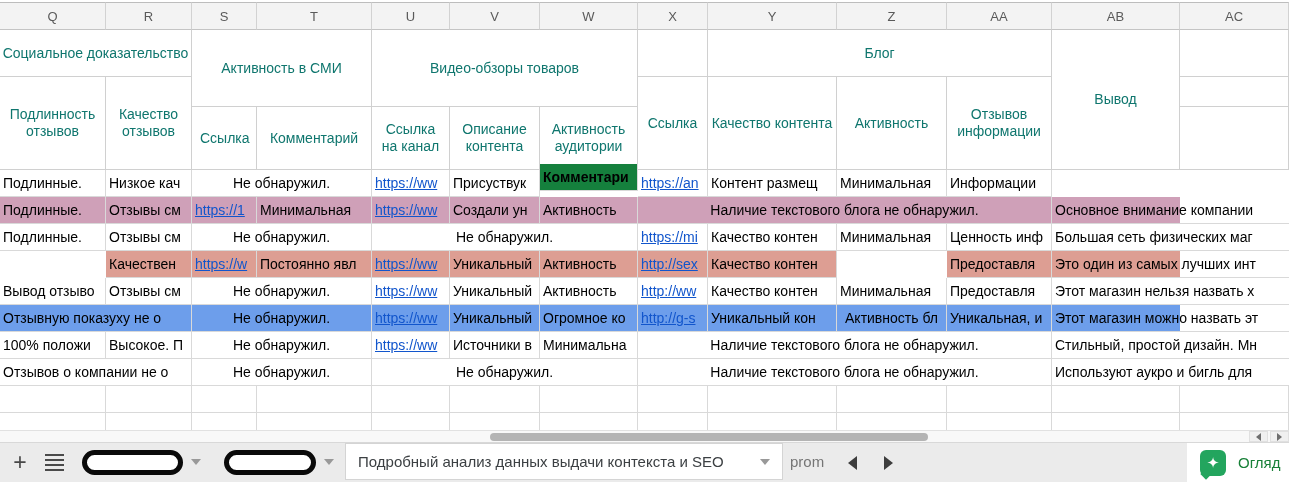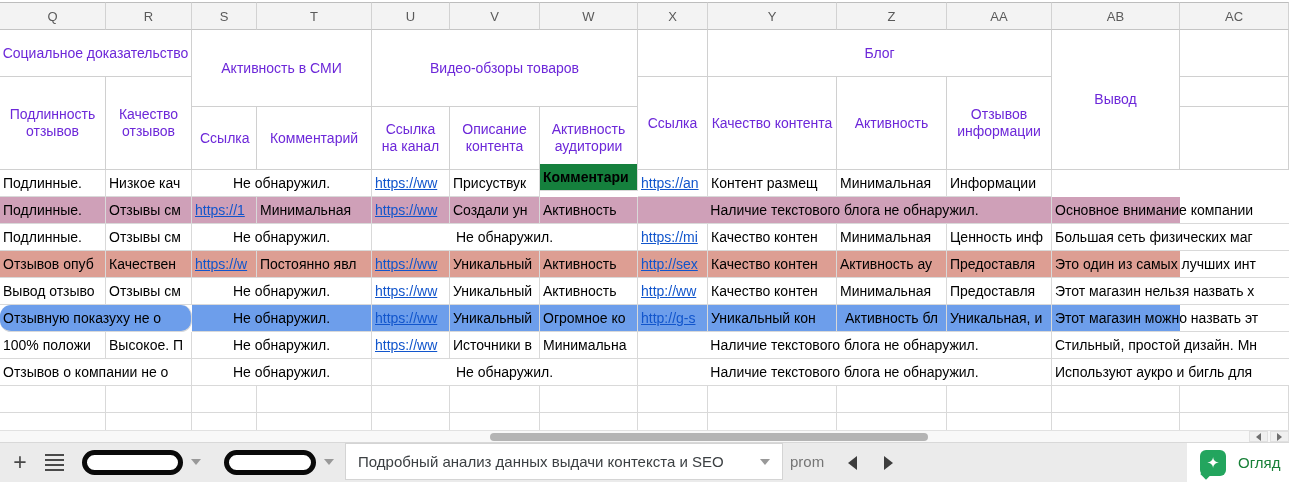--- a/index.html
+++ b/index.html
@@ -4,21 +4,21 @@
 <style>
   html,body{margin:0;padding:0;background:#fff;}
   .screen{position:relative;width:1289px;height:482px;background:#fff;overflow:hidden;
           font-family:"Liberation Sans",sans-serif;}
   
   .sheet{position:absolute;left:0;top:0;width:1289px;height:430px;overflow:hidden;background:#fff;}
   .colletter{position:absolute;top:2px;height:28px;box-sizing:border-box;display:flex;align-items:center;
              justify-content:center;font-size:13px;color:#5a5a5a;background:#f3f3f3;
              border-top:1px solid #bdbdbd;border-right:1px solid #d2d2d2;border-bottom:1px solid #c4c4c4;}
   .hcell{position:absolute;box-sizing:border-box;display:flex;align-items:center;justify-content:center;
-         text-align:center;font-size:14px;line-height:17px;color:#6d28d9;background:#fff;overflow:hidden;
+         text-align:center;font-size:14px;line-height:17px;color:#0f766e;background:#fff;overflow:hidden;
          border-right:1px solid #d0d0d0;border-bottom:1px solid #d0d0d0;}
   .cell{position:absolute;box-sizing:border-box;overflow:hidden;white-space:nowrap;font-size:14px;
         line-height:26px;padding:0 3px;color:#000;
         border-right:1px solid #d9d9d9;border-bottom:1px solid #d9d9d9;}
   .cell.center{text-align:center;}
   .cell.ov{border-right:none;}
   .cell .lnk{color:#1155cc;text-decoration:underline;text-align:right;}
   
   .scrollstrip{position:absolute;left:0;top:430px;width:1289px;height:12px;background:#f8f8f8;
                border-top:1px solid #e1e1e1;box-sizing:border-box;}
@@ -157,44 +157,42 @@
       <div class="cell ov" style="left: 1052px; top: 197px; height: 27px; background: linear-gradient(90deg, rgb(207, 160, 184) 0px, rgb(207, 160, 184) 128px, rgb(255, 255, 255) 128px); width: 237px;">Основное внимание компании</div>
       <div class="cell" style="left: 0px; top: 224px; height: 27px; background: rgb(255, 255, 255); width: 106px;">Подлинные.</div>
       <div class="cell" style="left: 106px; top: 224px; height: 27px; background: rgb(255, 255, 255); width: 86px;">Отзывы см</div>
       <div class="cell center" style="left: 192px; top: 224px; height: 27px; background: rgb(255, 255, 255); width: 180px;">Не обнаружил.</div>
       <div class="cell center" style="left: 372px; top: 224px; height: 27px; background: rgb(255, 255, 255); width: 266px;">Не обнаружил.</div>
       <div class="cell" style="left: 638px; top: 224px; height: 27px; background: rgb(255, 255, 255); width: 70px;"><span class="lnk">https://mi</span></div>
       <div class="cell" style="left: 708px; top: 224px; height: 27px; background: rgb(255, 255, 255); width: 129px;">Качество контен</div>
       <div class="cell" style="left: 837px; top: 224px; height: 27px; background: rgb(255, 255, 255); width: 110px;">Минимальная</div>
       <div class="cell" style="left: 947px; top: 224px; height: 27px; background: rgb(255, 255, 255); width: 105px;">Ценность инф</div>
       <div class="cell ov" style="left: 1052px; top: 224px; height: 27px; background: rgb(255, 255, 255); width: 237px;">Большая сеть физических маг</div>
-      <div class="cell" style="left: 0px; top: 251px; height: 27px; background: rgb(221, 158, 147); width: 106px;">Отзывов опуб</div>
       <div class="cell" style="left: 106px; top: 251px; height: 27px; background: rgb(221, 158, 147); width: 86px;">Качествен</div>
       <div class="cell" style="left: 192px; top: 251px; height: 27px; background: rgb(221, 158, 147); width: 65px;"><span class="lnk">https://w</span></div>
       <div class="cell" style="left: 257px; top: 251px; height: 27px; background: rgb(221, 158, 147); width: 115px;">Постоянно явл</div>
       <div class="cell" style="left: 372px; top: 251px; height: 27px; background: rgb(221, 158, 147); width: 78px;"><span class="lnk">https://ww</span></div>
       <div class="cell" style="left: 450px; top: 251px; height: 27px; background: rgb(221, 158, 147); width: 90px;">Уникальный</div>
       <div class="cell" style="left: 540px; top: 251px; height: 27px; background: rgb(221, 158, 147); width: 98px;">Активность</div>
       <div class="cell" style="left: 638px; top: 251px; height: 27px; background: rgb(221, 158, 147); width: 70px;"><span class="lnk">http://sex</span></div>
       <div class="cell" style="left: 708px; top: 251px; height: 27px; background: rgb(221, 158, 147); width: 129px;">Качество контен</div>
-      <div class="cell" style="left: 837px; top: 251px; height: 27px; background: rgb(221, 158, 147); width: 110px;">Активность ау</div>
       <div class="cell" style="left: 947px; top: 251px; height: 27px; background: rgb(221, 158, 147); width: 105px;">Предоставля</div>
       <div class="cell ov" style="left: 1052px; top: 251px; height: 27px; background: linear-gradient(90deg, rgb(221, 158, 147) 0px, rgb(221, 158, 147) 128px, rgb(255, 255, 255) 128px); width: 237px;">Это один из самых лучших инт</div>
       <div class="cell" style="left: 0px; top: 278px; height: 27px; background: rgb(255, 255, 255); width: 106px;">Вывод отзыво</div>
       <div class="cell" style="left: 106px; top: 278px; height: 27px; background: rgb(255, 255, 255); width: 86px;">Отзывы см</div>
       <div class="cell center" style="left: 192px; top: 278px; height: 27px; background: rgb(255, 255, 255); width: 180px;">Не обнаружил.</div>
       <div class="cell" style="left: 372px; top: 278px; height: 27px; background: rgb(255, 255, 255); width: 78px;"><span class="lnk">https://ww</span></div>
       <div class="cell" style="left: 450px; top: 278px; height: 27px; background: rgb(255, 255, 255); width: 90px;">Уникальный</div>
       <div class="cell" style="left: 540px; top: 278px; height: 27px; background: rgb(255, 255, 255); width: 98px;">Активность</div>
       <div class="cell" style="left: 638px; top: 278px; height: 27px; background: rgb(255, 255, 255); width: 70px;"><span class="lnk">http://ww</span></div>
       <div class="cell" style="left: 708px; top: 278px; height: 27px; background: rgb(255, 255, 255); width: 129px;">Качество контен</div>
       <div class="cell" style="left: 837px; top: 278px; height: 27px; background: rgb(255, 255, 255); width: 110px;">Минимальная</div>
       <div class="cell" style="left: 947px; top: 278px; height: 27px; background: rgb(255, 255, 255); width: 105px;">Предоставля</div>
       <div class="cell ov" style="left: 1052px; top: 278px; height: 27px; background: rgb(255, 255, 255); width: 237px;">Этот магазин нельзя назвать х</div>
-      <div class="cell" style="left: 0px; top: 305px; height: 27px; background: rgb(109, 158, 235); width: 192px; border-radius: 11px;">Отзывную показуху не о</div>
+      <div class="cell" style="left: 0px; top: 305px; height: 27px; background: rgb(109, 158, 235); width: 192px;">Отзывную показуху не о</div>
       <div class="cell center" style="left: 192px; top: 305px; height: 27px; background: rgb(109, 158, 235); width: 180px;">Не обнаружил.</div>
       <div class="cell" style="left: 372px; top: 305px; height: 27px; background: rgb(109, 158, 235); width: 78px;"><span class="lnk">https://ww</span></div>
       <div class="cell" style="left: 450px; top: 305px; height: 27px; background: rgb(109, 158, 235); width: 90px;">Уникальный</div>
       <div class="cell" style="left: 540px; top: 305px; height: 27px; background: rgb(109, 158, 235); width: 98px;">Огромное ко</div>
       <div class="cell" style="left: 638px; top: 305px; height: 27px; background: rgb(109, 158, 235); width: 70px;"><span class="lnk">http://g-s</span></div>
       <div class="cell" style="left: 708px; top: 305px; height: 27px; background: rgb(109, 158, 235); width: 129px;">Уникальный кон</div>
       <div class="cell" style="left: 837px; top: 305px; height: 27px; background: rgb(109, 158, 235); width: 110px; text-align: center;">Активность бл</div>
       <div class="cell" style="left: 947px; top: 305px; height: 27px; background: rgb(109, 158, 235); width: 105px;">Уникальная, и</div>
       <div class="cell ov" style="left: 1052px; top: 305px; height: 27px; background: linear-gradient(90deg, rgb(109, 158, 235) 0px, rgb(109, 158, 235) 128px, rgb(255, 255, 255) 128px); width: 237px;">Этот магазин можно назвать эт</div>
       <div class="cell" style="left: 0px; top: 332px; height: 27px; background: rgb(255, 255, 255); width: 106px;">100% положи</div>

